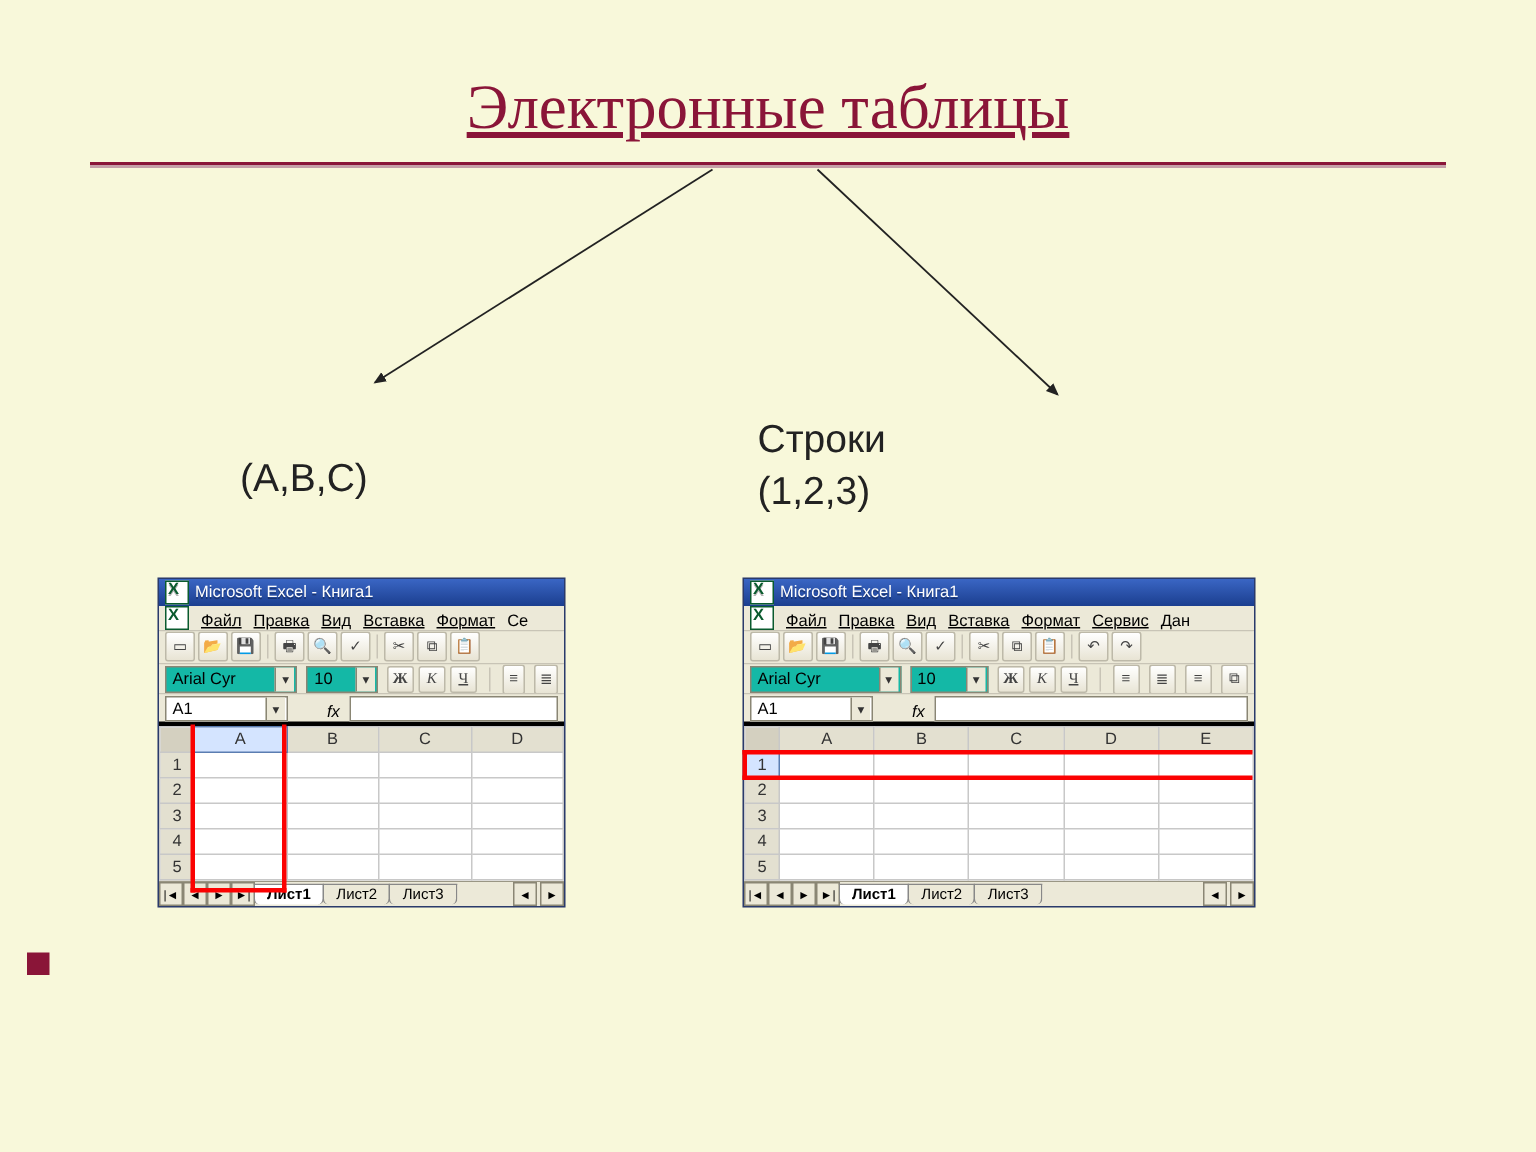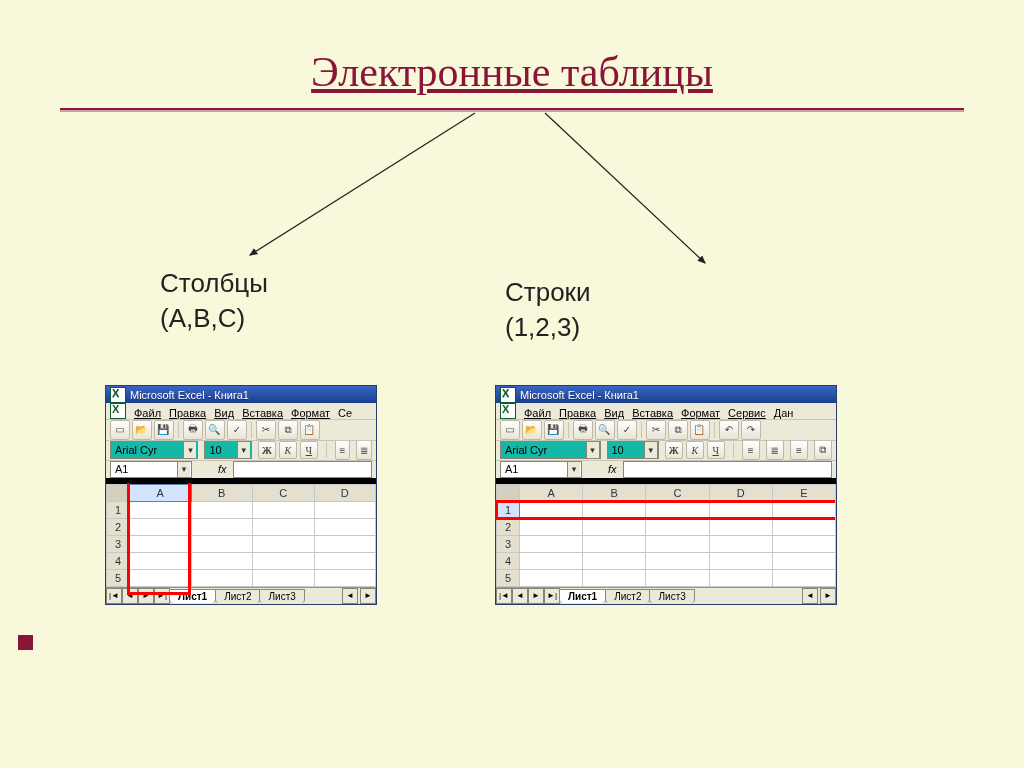--- a/index.html
+++ b/index.html
@@ -151,22 +151,22 @@
   .font-combo { width:90px; }
   .size-combo { width:36px; }
   .biu { display:flex; gap:3px; }
   .biu .tb-btn { width:16px; height:16px; font-weight:bold; font-family:"Times New Roman",serif;}
   .italic { font-style: italic; font-weight: normal !important; }
   .uline { text-decoration: underline; font-weight: normal !important; }
 
   .xl-fxbar {
     height: 20px;
     background:#ece9d8;
-    display:flex; align-items:center;
-    border-bottom:6px solid #000000;
+    display:flex; align-items:flex-end;
+    border-bottom:3px solid #000000;
     font-size:11px;
   }
   .namebox { width:64px; height:15px; background:#fff; border:1px solid #8a8674;
     display:flex; align-items:center; padding:0 12px 0 4px; margin-left:4px; position:relative;}
   .namebox::after{content:"▾"; position:absolute; right:1px; top:0; width:12px; height:100%;
     background:#ece9d8; border-left:1px solid #8a8674;
     display:flex;align-items:center;justify-content:center;font-size:9px;color:#333;}
   .fxlabel { margin-left:26px; font-style:italic;}
   .fxline { flex:1; height:15px; background:#fff; border:1px solid #8a8674; margin:0 4px 0 6px;}
 
@@ -229,21 +229,21 @@
   <defs>
     <marker id="ah" markerWidth="8" markerHeight="8" refX="6" refY="3" orient="auto">
       <path d="M0,0 L7,3 L0,6 Z" fill="#222"></path>
     </marker>
   </defs>
   <line x1="475" y1="113" x2="250" y2="255" stroke="#222" stroke-width="1.2" marker-end="url(#ah)"></line>
   <line x1="545" y1="113" x2="705" y2="263" stroke="#222" stroke-width="1.2" marker-end="url(#ah)"></line>
 </svg>
 
 <div class="label label-left">
-  <span>Столбцы</span><br>
+  <br>
   <span>(А,В,С)</span>
 </div>
 <div class="label label-right">
   <span>Строки</span><br>
   <span>(1,2,3)</span>
 </div>
 
 <div class="excel excel-left" style="display:flex;flex-direction:column;">
   <div class="xl-titlebar">
     <span class="xl-xicon"></span>

